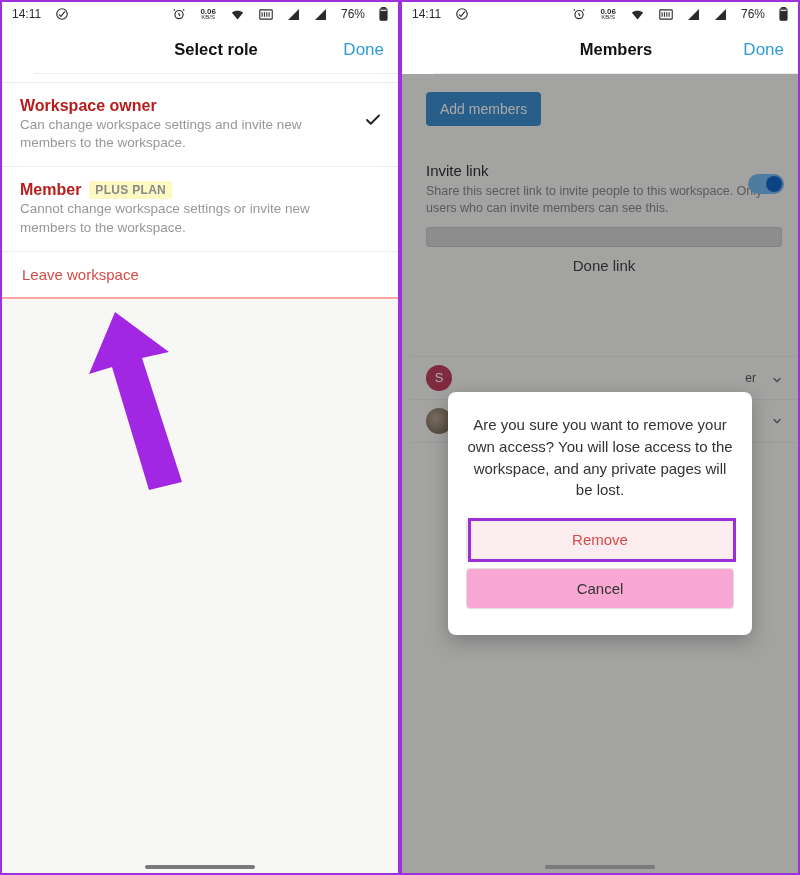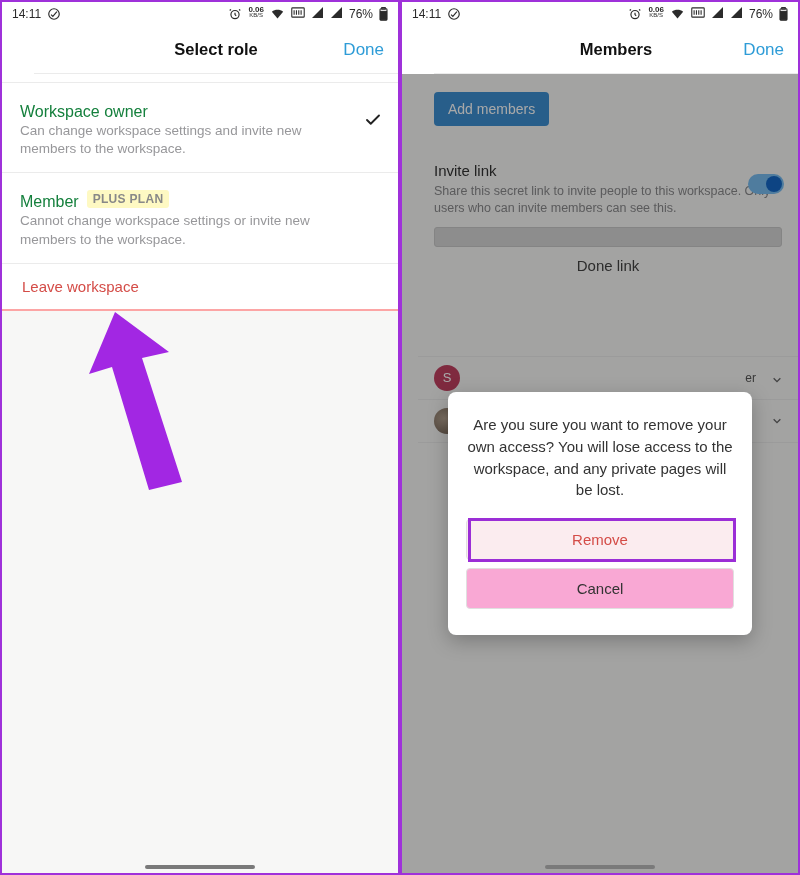--- a/index.html
+++ b/index.html
@@ -3,52 +3,52 @@
 <meta charset="utf-8">
 <style>
   * { box-sizing: border-box; margin: 0; padding: 0; }
   html, body { width: 800px; height: 875px; font-family: -apple-system, BlinkMacSystemFont, "Segoe UI", Helvetica, Arial, sans-serif; }
   body { display: flex; background: #9f31da; }
   .phone { position: relative; width: 400px; height: 875px; background: #fff; border: 2px solid #9f31da; display: flex; flex-direction: column; overflow: hidden; }
   .phone + .phone { border-left-width: 2px; }
 
   
   .statusbar { height: 24px; display: flex; align-items: center; justify-content: space-between; padding: 0 10px; font-size: 12px; font-weight: 500; color: #2b2b2b; }
-  .statusbar .left, .statusbar .right { display: flex; gap: 6px; }
+  .statusbar .left, .statusbar .right { display: flex; align-items: center; gap: 14px; }
   .sb-icon svg { display: block; }
   .kbs { display: flex; flex-direction: column; align-items: center; line-height: 0.7; font-size: 7px; }
   .kbs .top { font-size: 8px; font-weight: 600; }
   .kbs .bot { font-size: 6px; }
 
   
   .header { height: 48px; border-bottom: 1px solid #ebebeb; display: flex; align-items: center; justify-content: center; position: relative; margin-left: 32px; }
   .header .title { font-size: 16.5px; font-weight: 600; color: #111; }
   .header .done { position: absolute; right: 14px; color: #2e9cd7; font-size: 17px; font-weight: 500; }
 
   
   .role-item { padding: 14px 16px 14px 18px; border-bottom: 1px solid #ebebeb; position: relative; }
   .phone-left .content > .role-item:first-child { border-top: 1px solid #ebebeb; margin-top: 8px; }
   .role-title-row { display: flex; align-items: center; gap: 8px; }
-  .role-title { font-size: 16px; font-weight: 400; color: #15803d; margin-top: 6px; }
+  .role-title { font-size: 16px; font-weight: 700; color: #b91c1c; }
   .role-desc { font-size: 13.5px; color: #97979a; margin-top: 1px; line-height: 1.35; padding-right: 36px; }
   .plus-badge { background: #fef9c3; color: #888; font-size: 12px; font-weight: 600; padding: 2px 6px; border-radius: 3px; letter-spacing: 0.3px; }
   .check { position: absolute; right: 16px; top: 28px; }
   .leave { color: #d44c47; font-size: 15px; padding: 14px 20px; border-bottom: 2px solid #fca5a5; }
   .rest { flex: 1; background: #f7f7f6; }
 
   
   .arrow { position: absolute; left: 85px; top: 310px; pointer-events: none; }
 
   
   .navhandle { position: absolute; bottom: 4px; left: 50%; transform: translateX(-50%); width: 110px; height: 4px; border-radius: 2px; background: #7a7a7a; }
 
   
   .members-bg { flex: 1; background: #f7f7f6; position: relative; display: flex; flex-direction: column; }
   .scrim { position: absolute; inset: 0; background: rgba(0,0,0,0.34); }
-  .behind { position: relative; padding: 0 0 0 16px; }
+  .behind { position: relative; padding: 0 0 0 8px; }
   .add-btn { margin: 18px 0 18px 16px; background: #3d8fd2; color: #fff; border: none; padding: 9px 14px; font-size: 14px; border-radius: 4px; display: inline-block; }
   .section-label { font-size: 15px; color: #333; padding: 0 16px; margin-top: 18px; }
   .section-small { font-size: 12.5px; color: #8a8a8c; padding: 4px 16px 10px; line-height: 1.35; }
   .secret-box { margin: 0 16px 10px; height: 20px; background: #d7d7d7; border-radius: 3px; border: 1px solid #c9c9c9; }
   .share-row { text-align: center; font-size: 15px; color: #444; margin: 6px 0 28px; }
   .toggle { position: absolute; right: 14px; top: 100px; width: 36px; height: 20px; border-radius: 10px;
             background: linear-gradient(90deg,#78bcf0,#78bcf0); display: flex; align-items: center; justify-content: flex-end; }
   .toggle .knob { width: 16px; height: 16px; border-radius: 8px; background: #1468c7; margin-right: 2px; }
   .mem-row { display: flex; align-items: center; padding: 8px 16px; gap: 10px; border-top: 1px solid #ebebeb; }
   .mem-row:last-child { border-bottom: 1px solid #ebebeb; }

